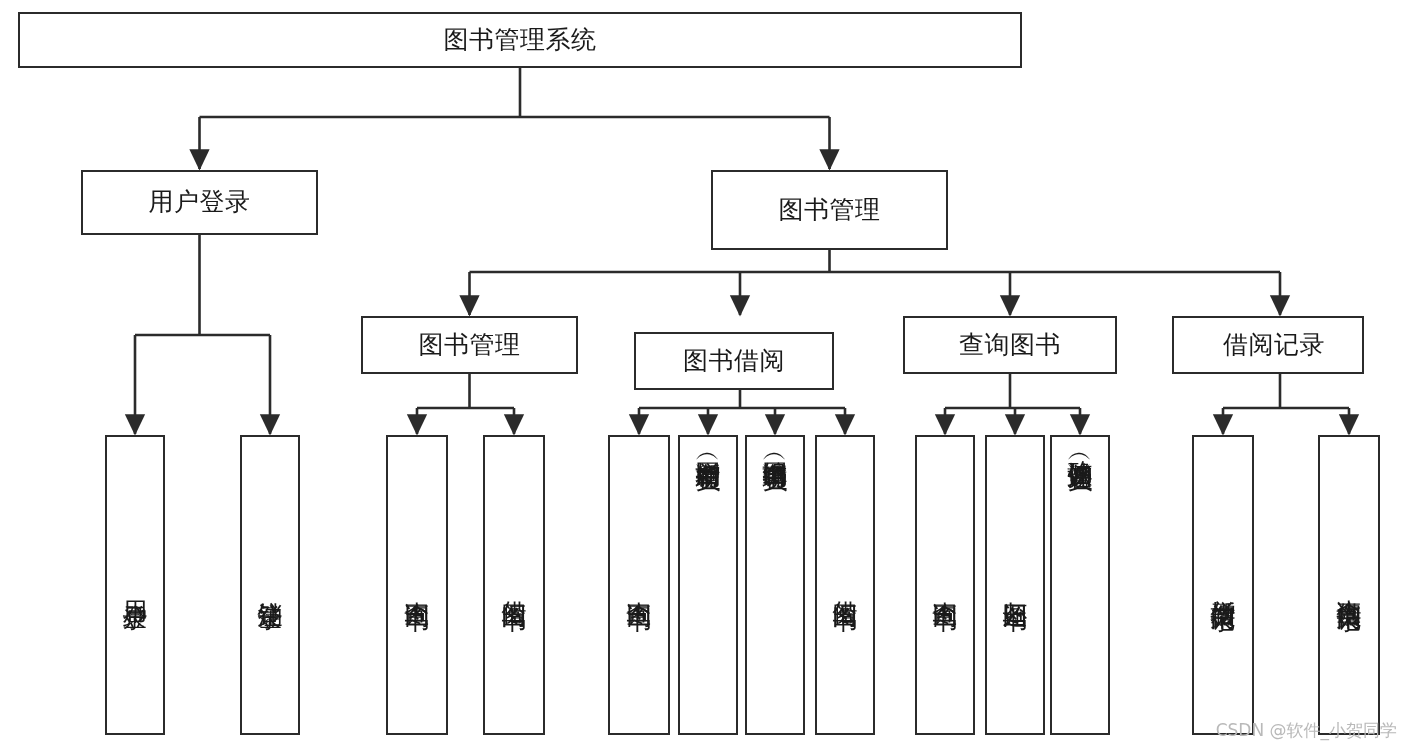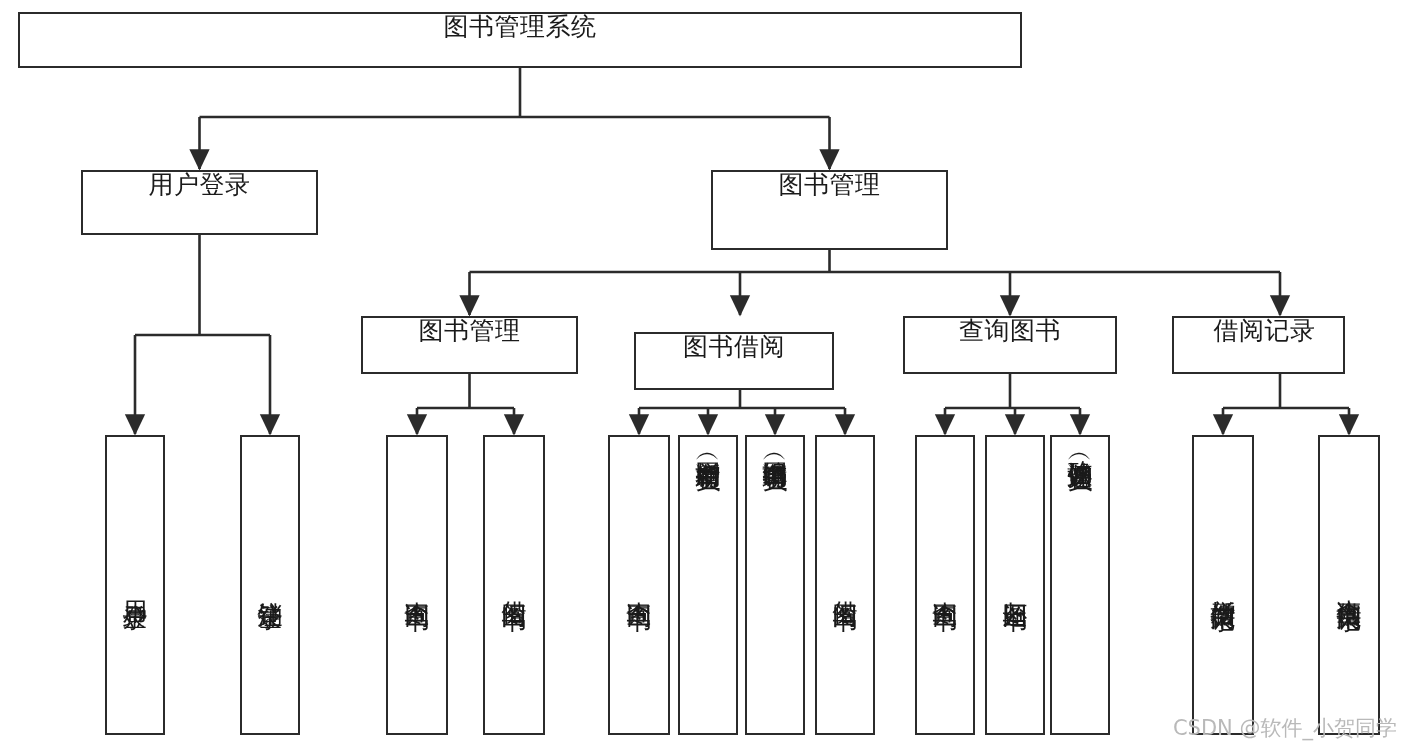--- a/index.html
+++ b/index.html
@@ -25,20 +25,21 @@
     width: 1405px;
     height: 747px;
     pointer-events: none;
   }
   .node {
     position: absolute;
     box-sizing: border-box;
     border: 2.5px solid #2b2b2b;
     background: #ffffff;
     display: flex;
+    align-items: center;
     justify-content: center;
     color: #1a1a1a;
     z-index: 2;
   }
   .node-label {
     font-family: "DejaVu Sans", "Liberation Sans", sans-serif;
     line-height: 1.05;
     letter-spacing: 0.5px;
     text-align: center;
     white-space: nowrap;
@@ -68,21 +69,21 @@
   .node.vert.long {
     align-items: flex-start;
   }
   .node.vert.long .node-label {
     letter-spacing: 1px;
   }
   #watermark {
     position: absolute;
     right: 8px;
     bottom: 5px;
-    font-size: 21px;
+    font-size: 17px;
     color: #b9b9b9;
     z-index: 5;
     white-space: nowrap;
     font-family: "DejaVu Sans", "Liberation Sans", sans-serif;
   }
 </style>
 </head>
 <body>
 
 <div id="diagram-root">
@@ -142,21 +143,21 @@
       </div>
       <div class="node horiz" style="left: 361px; top: 316px; width: 217px; height: 58px;">
         <span class="node-label">图书管理</span>
       </div>
       <div class="node horiz" style="left: 634px; top: 332px; width: 200px; height: 58px;">
         <span class="node-label">图书借阅</span>
       </div>
       <div class="node horiz" style="left: 903px; top: 316px; width: 214px; height: 58px;">
         <span class="node-label">查询图书</span>
       </div>
-      <div class="node horiz" style="left: 1172px; top: 316px; width: 173px; height: 58px; padding-left: 12px;">
+      <div class="node horiz" style="left: 1172px; top: 316px; width: 192px; height: 58px; padding-left: 12px;">
         <span class="node-label">借阅记录</span>
       </div>
       <div class="node vert" style="left: 105px; top: 435px; width: 60px; height: 300px;">
         <span class="node-label">用户登录</span>
       </div>
       <div class="node vert" style="left: 240px; top: 435px; width: 60px; height: 300px;">
         <span class="node-label">注销登录</span>
       </div>
       <div class="node vert" style="left: 386px; top: 435px; width: 62px; height: 300px;">
         <span class="node-label">查询图书</span>

